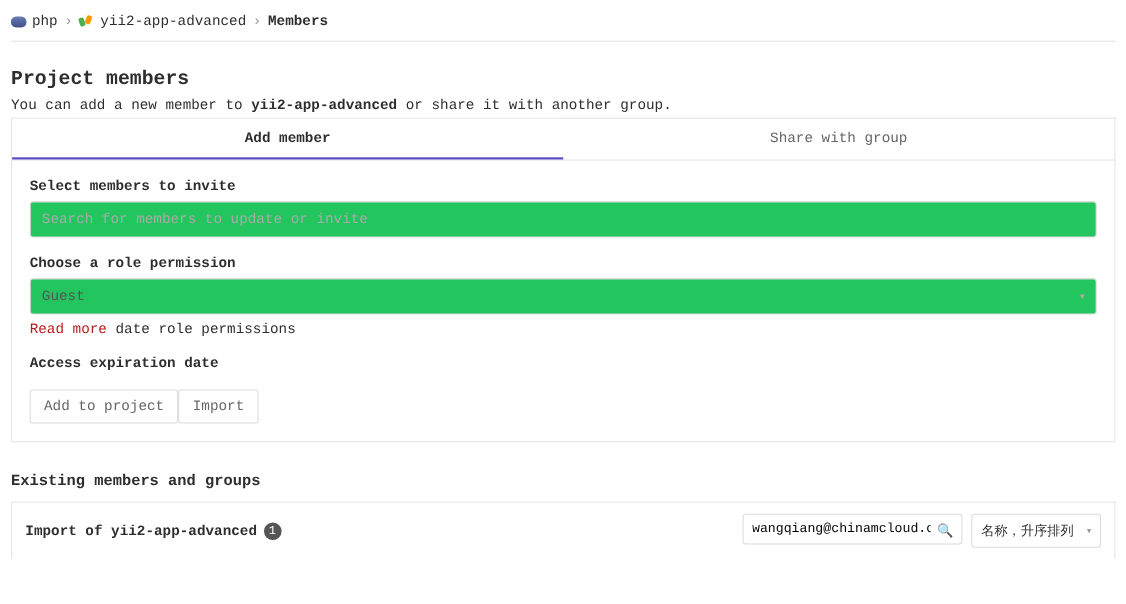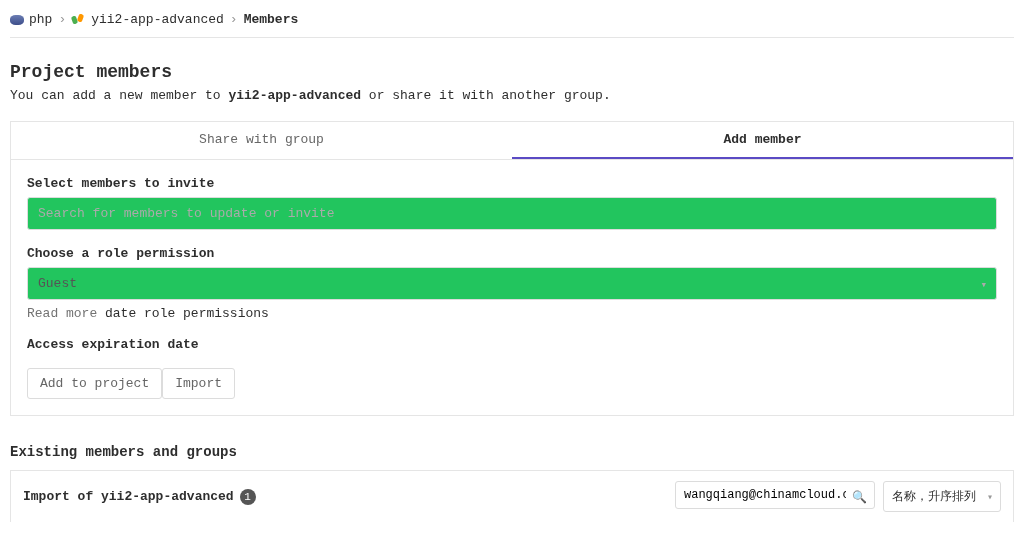--- a/index.html
+++ b/index.html
@@ -9,21 +9,21 @@
     .breadcrumb-item { display: flex; align-items: center; gap: 5px; }
     .breadcrumb-sep { color: #999; }
     .breadcrumb .current { font-weight: bold; }
 
     .icon-php { width: 14px; height: 10px; background: linear-gradient(#6b7db3,#3d4e8a); border-radius: 40%; display:inline-block; }
     .icon-yii { width: 14px; height: 14px; display:inline-block; position:relative; }
     .icon-yii::before { content:""; position:absolute; left:0; top:3px; width:5px; height:8px; background:#4caf50; border-radius:2px; transform:rotate(-20deg);}
     .icon-yii::after  { content:""; position:absolute; left:6px; top:1px; width:5px; height:8px; background:#ff9800; border-radius:2px; transform:rotate(20deg);}
 
     h1.page-title { font-size: 18px; font-weight: bold; margin-bottom: 6px; }
-    .page-sub { font-size: 13px; margin-bottom: 18px; }
+    .page-sub { font-size: 13px; margin-bottom: 4px; }
     .page-sub .bold { font-weight: bold; }
 
     .tabs { display: flex; border: 1px solid #e5e5e5; border-bottom: none; }
     .tab { flex: 1; text-align: center; padding: 10px 0; font-size: 13px; cursor: pointer; color: #666; }
     .tab.active { font-weight: bold; color: #2e2e2e; border-bottom: 2px solid #5b4bc4; background:#fff; }
 
     .panel { border: 1px solid #e5e5e5; padding: 16px; }
 
     .field-label { font-weight: bold; margin-bottom: 6px; display:block; }
 
@@ -32,21 +32,21 @@
       font-family: inherit; font-size: 13px; color: #333; background: #22c55e;
     }
     .text-input::placeholder { color: #aaa; }
     .select-wrap { position: relative; }
     .select-wrap .chev { position: absolute; right: 10px; top: 50%; transform: translateY(-50%); color: #aaa; font-size: 11px; pointer-events:none; }
     .select-display { color:#555; }
 
     .block { margin-bottom: 16px; }
 
     .hint { font-size: 13px; margin-top: 6px; }
-    .hint a { color: #737373; text-decoration: none; }
+    .hint a { color: #b91c1c; text-decoration: none; }
 
     .btn-row { display: flex; }
     .btn { padding: 7px 12px; border: 1px solid #dcdcdc; border-radius: 3px; background: #fff; font-family: inherit; font-size: 13px; cursor: pointer; color:#666; }
 
     h2.section-title { font-size: 14px; font-weight: bold; margin: 28px 0 10px 0; }
 
     .members-header {
       display: flex; align-items: center; justify-content: space-between;
       border: 1px solid #e5e5e5; border-bottom: none; padding: 10px 12px;
     }
@@ -79,22 +79,22 @@
   <span class="breadcrumb-sep">›</span>
   <span class="breadcrumb-item current">Members</span>
 </div>
 
 <h1 class="page-title">Project members</h1>
 <p class="page-sub">
   <span>You can add a new member to </span><span class="bold">yii2-app-advanced</span><span> or share it with another group.</span>
 </p>
 
 <div class="tabs">
+  <div class="tab active">Add member</div>
   <div class="tab">Share with group</div>
-  <div class="tab active">Add member</div>
 </div>
 
 <div class="panel">
 
   <div class="block">
     <label class="field-label">Select members to invite</label>
     <input class="text-input" type="text" placeholder="Search for members to update or invite" style="">
   </div>
 
   <div class="block">

